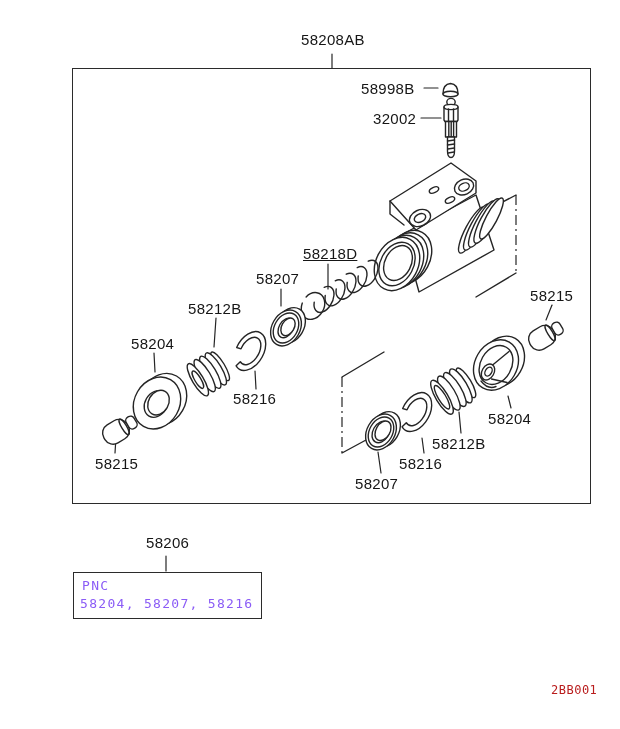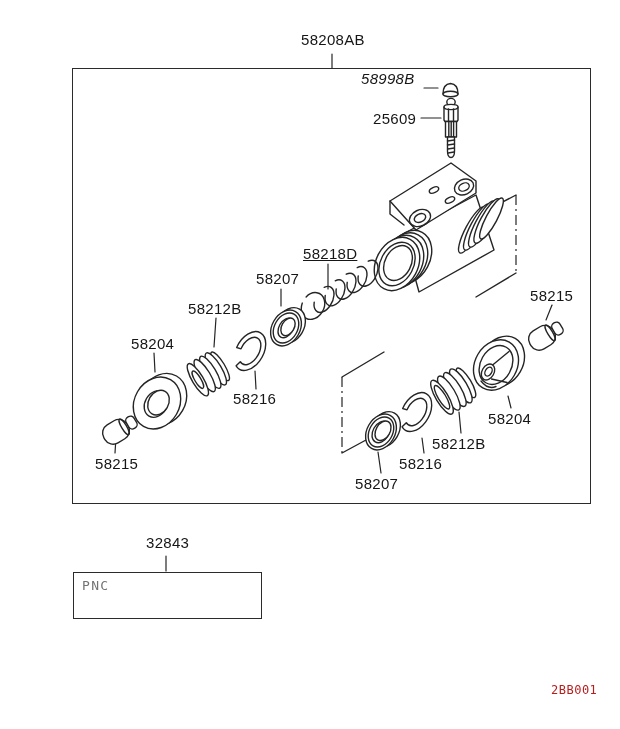--- a/index.html
+++ b/index.html
@@ -3,21 +3,21 @@
 <meta charset="utf-8">
 <style>
   html,body{margin:0;padding:0;background:#fff;}
   #canvas{position:relative;width:620px;height:729px;background:#fff;overflow:hidden;
           font-family:"Liberation Sans",sans-serif;margin-left:24px;}
   .box{position:absolute;border:1.6px solid #2b2b2b;background:transparent;z-index:1;}
   #art{position:absolute;left:0;top:0;z-index:2;}
   .lbl{position:absolute;z-index:3;font:400 15px/15px "Liberation Sans",sans-serif;
        color:#161616;letter-spacing:.3px;white-space:nowrap;}
   .mono{position:absolute;z-index:3;font:400 13px/14px "DejaVu Sans Mono",monospace;
-        color:#737373;letter-spacing:1.3px;white-space:nowrap;}
+        color:#8b5cf6;letter-spacing:1.3px;white-space:nowrap;}
   .fig{position:absolute;z-index:3;font:400 12px/13px "DejaVu Sans Mono",monospace;
        color:#b91c1c;letter-spacing:.5px;white-space:nowrap;}
   svg .ln{stroke:#252525;stroke-width:1.4;fill:none;stroke-linecap:round;stroke-linejoin:round;}
   svg .fw{stroke:#252525;stroke-width:1.4;fill:#fff;stroke-linejoin:round;}
   svg .leader{stroke:#252525;stroke-width:1.2;fill:none;stroke-linecap:round;}
   svg .dashdot{stroke:#252525;stroke-width:1.2;fill:none;stroke-dasharray:10 4 2 4;}
 </style>
 </head>
 <body>
 
@@ -176,31 +176,32 @@
     </g>
 
     <g transform="translate(521,336) rotate(-31)">
       <rect class="fw" x="-17" y="-10.5" width="27" height="21" rx="9.5"></rect>
       <ellipse class="ln" cx="6" cy="0" rx="2.5" ry="9"></ellipse>
       <rect class="fw" x="10" y="-6.5" width="9" height="13" rx="4"></rect>
     </g>
   </svg>
 
   <div class="lbl" style="left:277px;top:32px;">58208AB</div>
-  <div class="lbl" style="left:337px;top:71px;font-style:italic;">58998B</div>
-  <div class="lbl" style="left:349px;top:111px;">25609</div>
+  <div class="lbl" style="left:337px;top:81px;">58998B</div>
+  <div class="lbl" style="left:349px;top:111px;">32002</div>
   <div class="lbl" style="left:279px;top:246px;text-decoration:underline;">58218D</div>
   <div class="lbl" style="left:232px;top:271px;">58207</div>
   <div class="lbl" style="left:164px;top:301px;">58212B</div>
   <div class="lbl" style="left:107px;top:336px;">58204</div>
   <div class="lbl" style="left:209px;top:391px;">58216</div>
   <div class="lbl" style="left:71px;top:456px;">58215</div>
   <div class="lbl" style="left:506px;top:288px;">58215</div>
   <div class="lbl" style="left:464px;top:411px;">58204</div>
   <div class="lbl" style="left:408px;top:436px;">58212B</div>
   <div class="lbl" style="left:375px;top:456px;">58216</div>
   <div class="lbl" style="left:331px;top:476px;">58207</div>
 
-  <div class="lbl" style="left:122px;top:535px;">32843</div>
+  <div class="lbl" style="left:122px;top:535px;">58206</div>
   <div class="mono" style="left:58px;top:579px;">PNC</div>
+  <div class="mono" style="left:56px;top:597px;">58204, 58207, 58216</div>
 
   <div class="fig" style="left:527px;top:684px;">2BB001</div>
 </div>
 
 </body></html>

